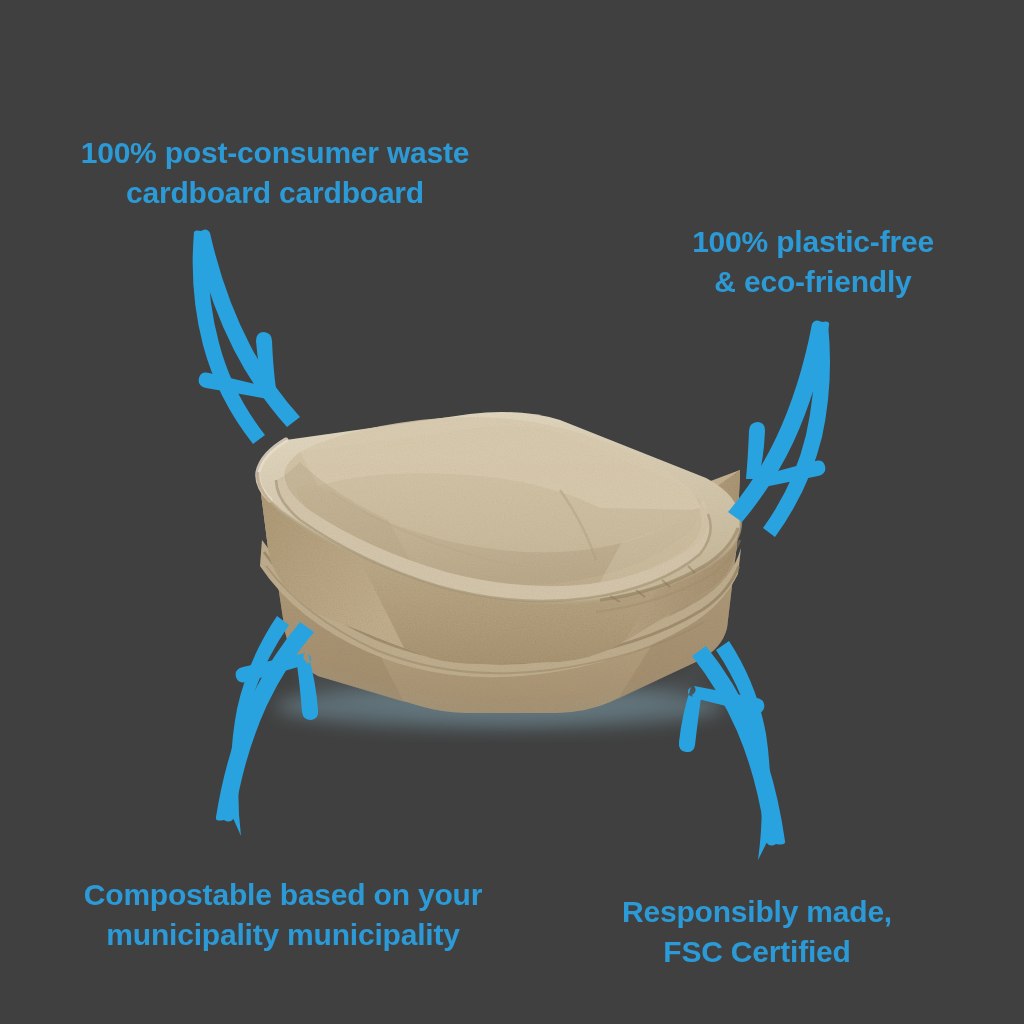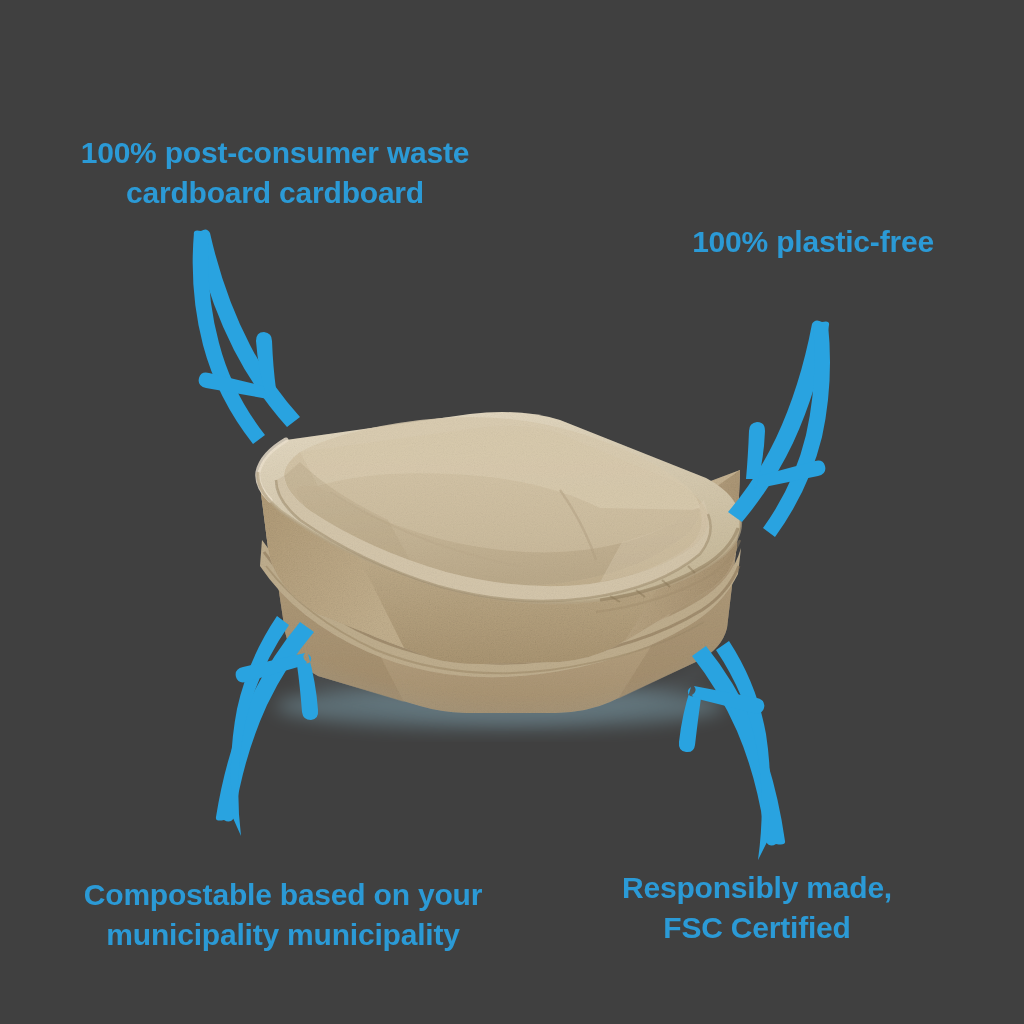--- a/index.html
+++ b/index.html
@@ -42,21 +42,21 @@
     transform: translateX(-50%);
     text-align: center;
   }
   #callout-compostable {
     left: 283px;
     top: 875px;
     transform: translateX(-50%);
   }
   #callout-fsc {
     left: 757px;
-    top: 868px;
+    top: 892px;
     transform: translateX(-50%);
   }
 
   .arrow-layer {
     position: absolute;
     left: 0;
     top: 0;
     width: 1024px;
     height: 1024px;
     pointer-events: none;
@@ -425,20 +425,21 @@
     </svg>
   </div>
 
   <div class="callout" id="callout-recycled-cardboard">
     <span class="line">100% post-consumer waste</span>
     <span class="line">cardboard cardboard</span>
   </div>
 
   <div class="callout" id="callout-plastic-free">
     <span class="line">100% plastic-free</span>
+    <span class="line">&amp; eco-friendly</span>
   </div>
 
   <div class="callout" id="callout-compostable">
     <span class="line">Compostable based on your</span>
     <span class="line">municipality municipality</span>
   </div>
 
   <div class="callout" id="callout-fsc">
     <span class="line">Responsibly made,</span>
     <span class="line">FSC Certified</span>

